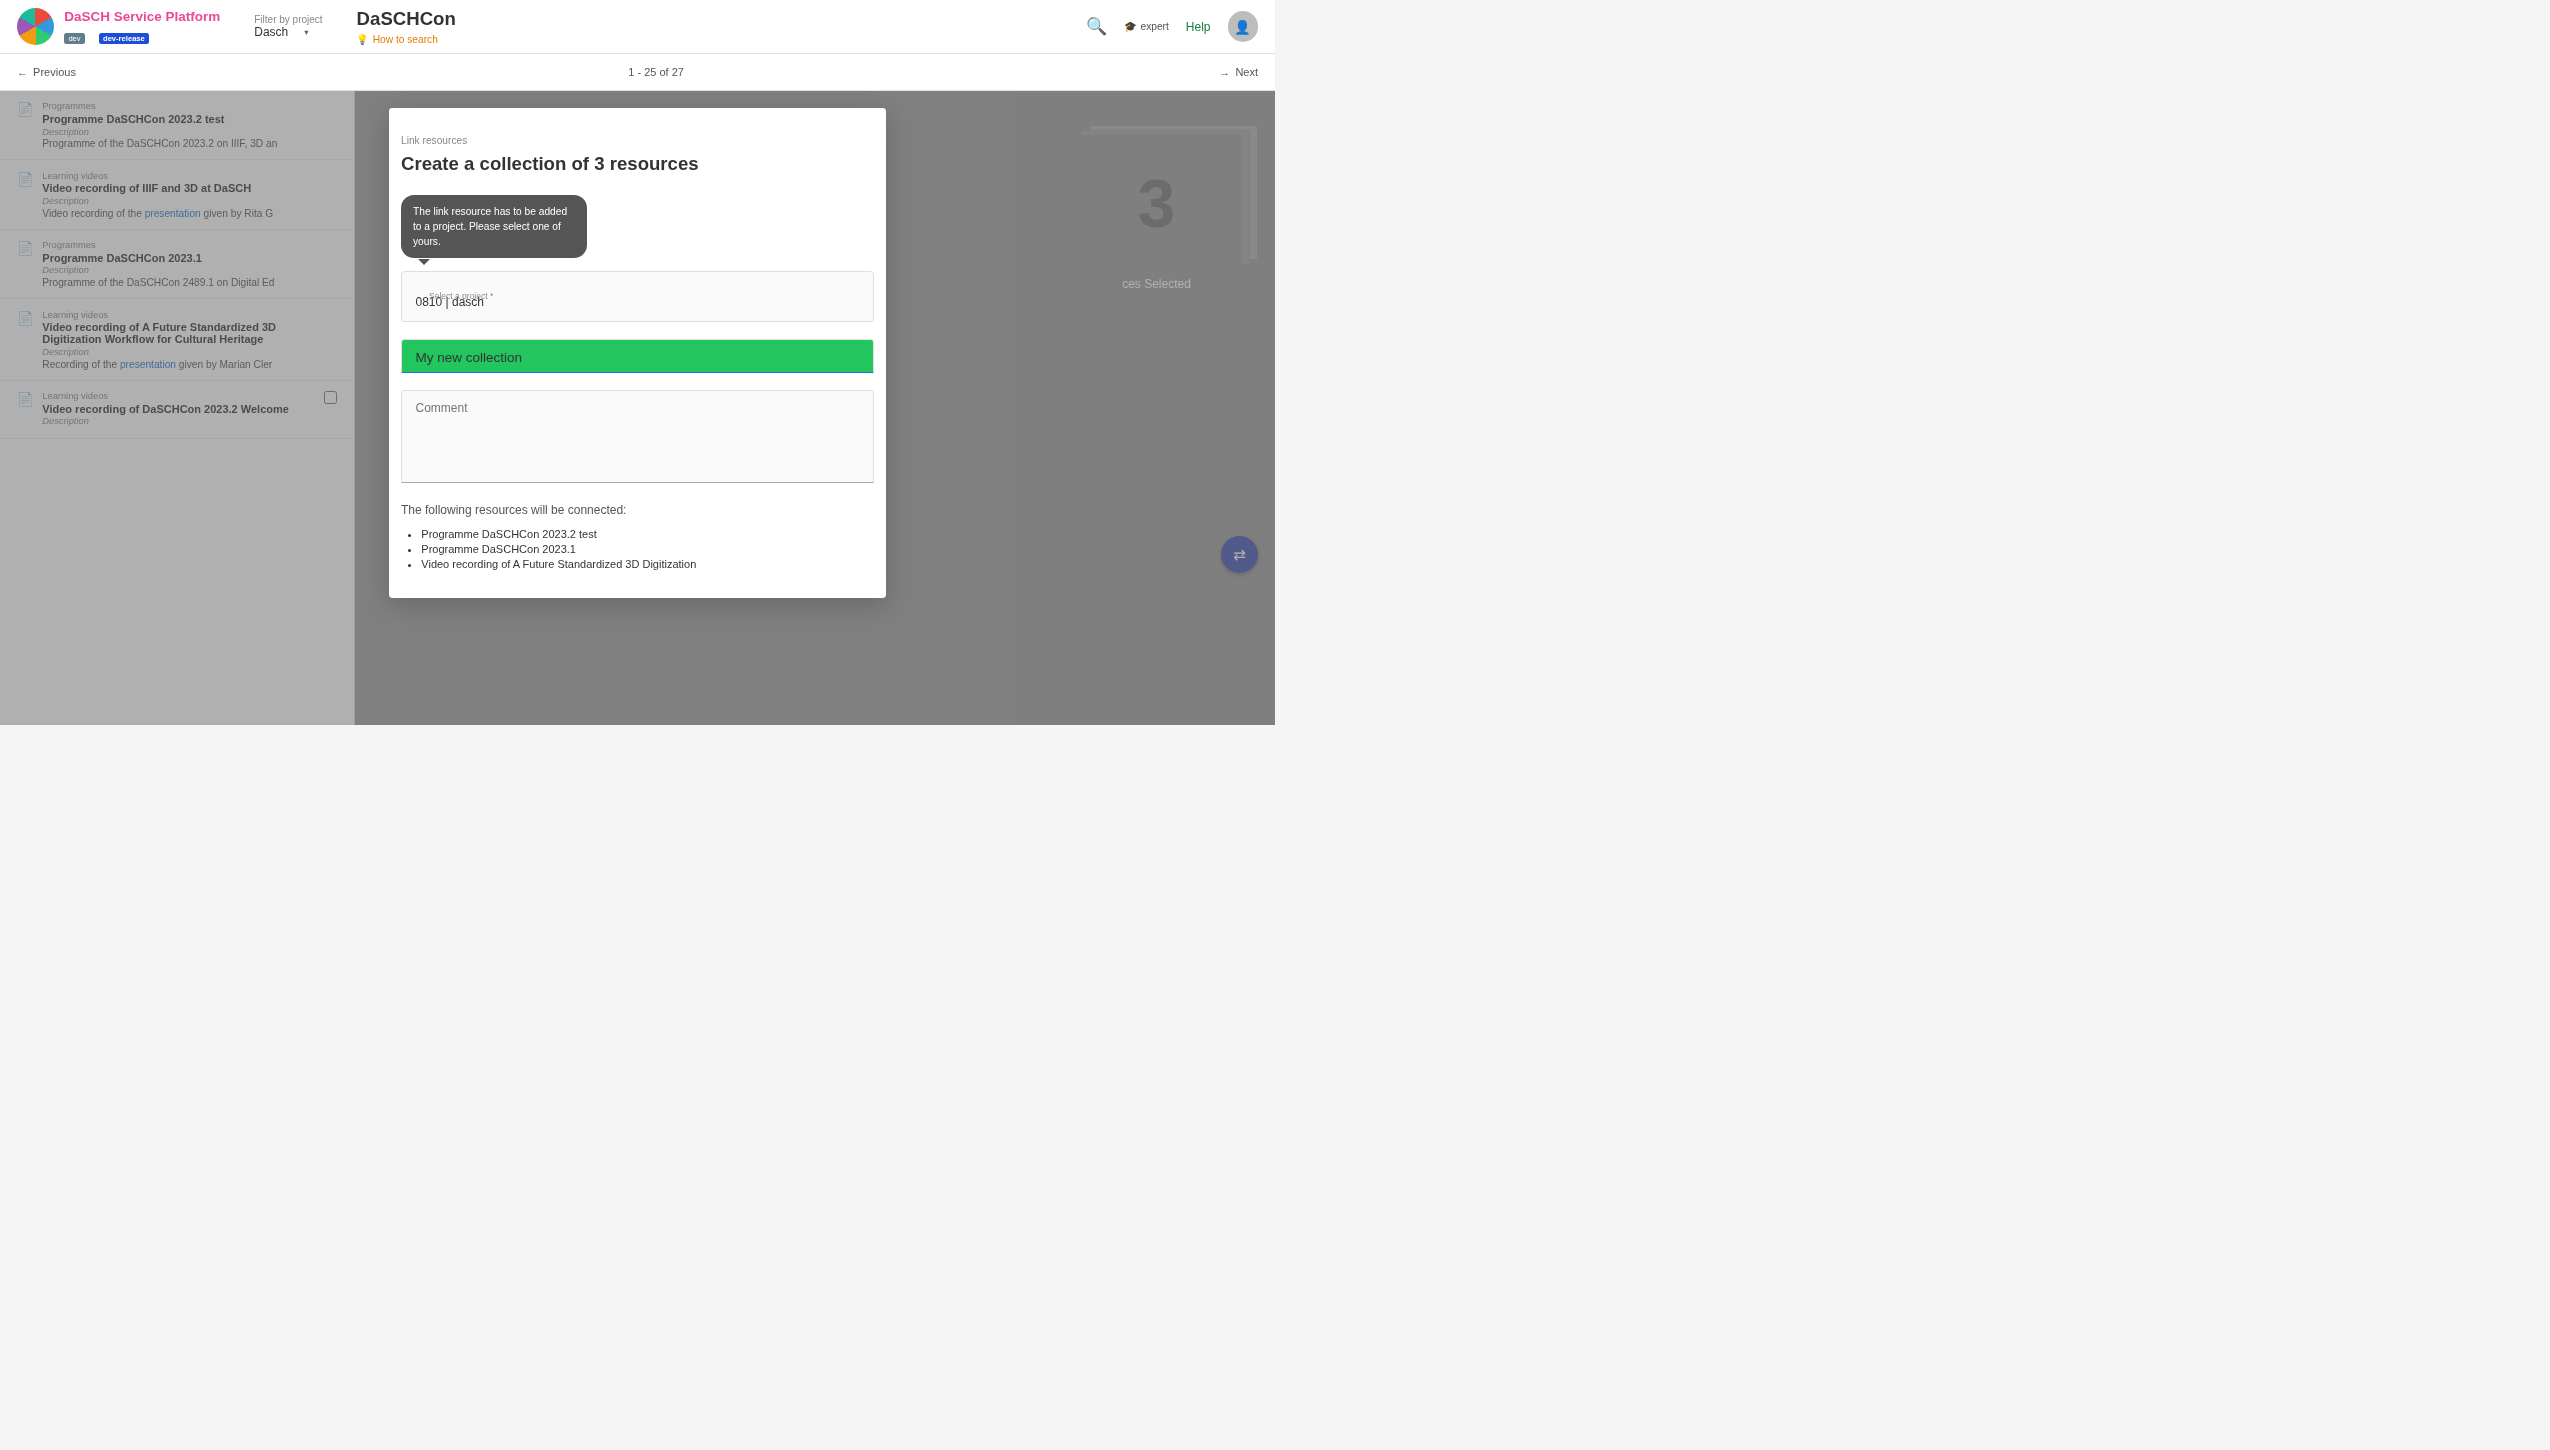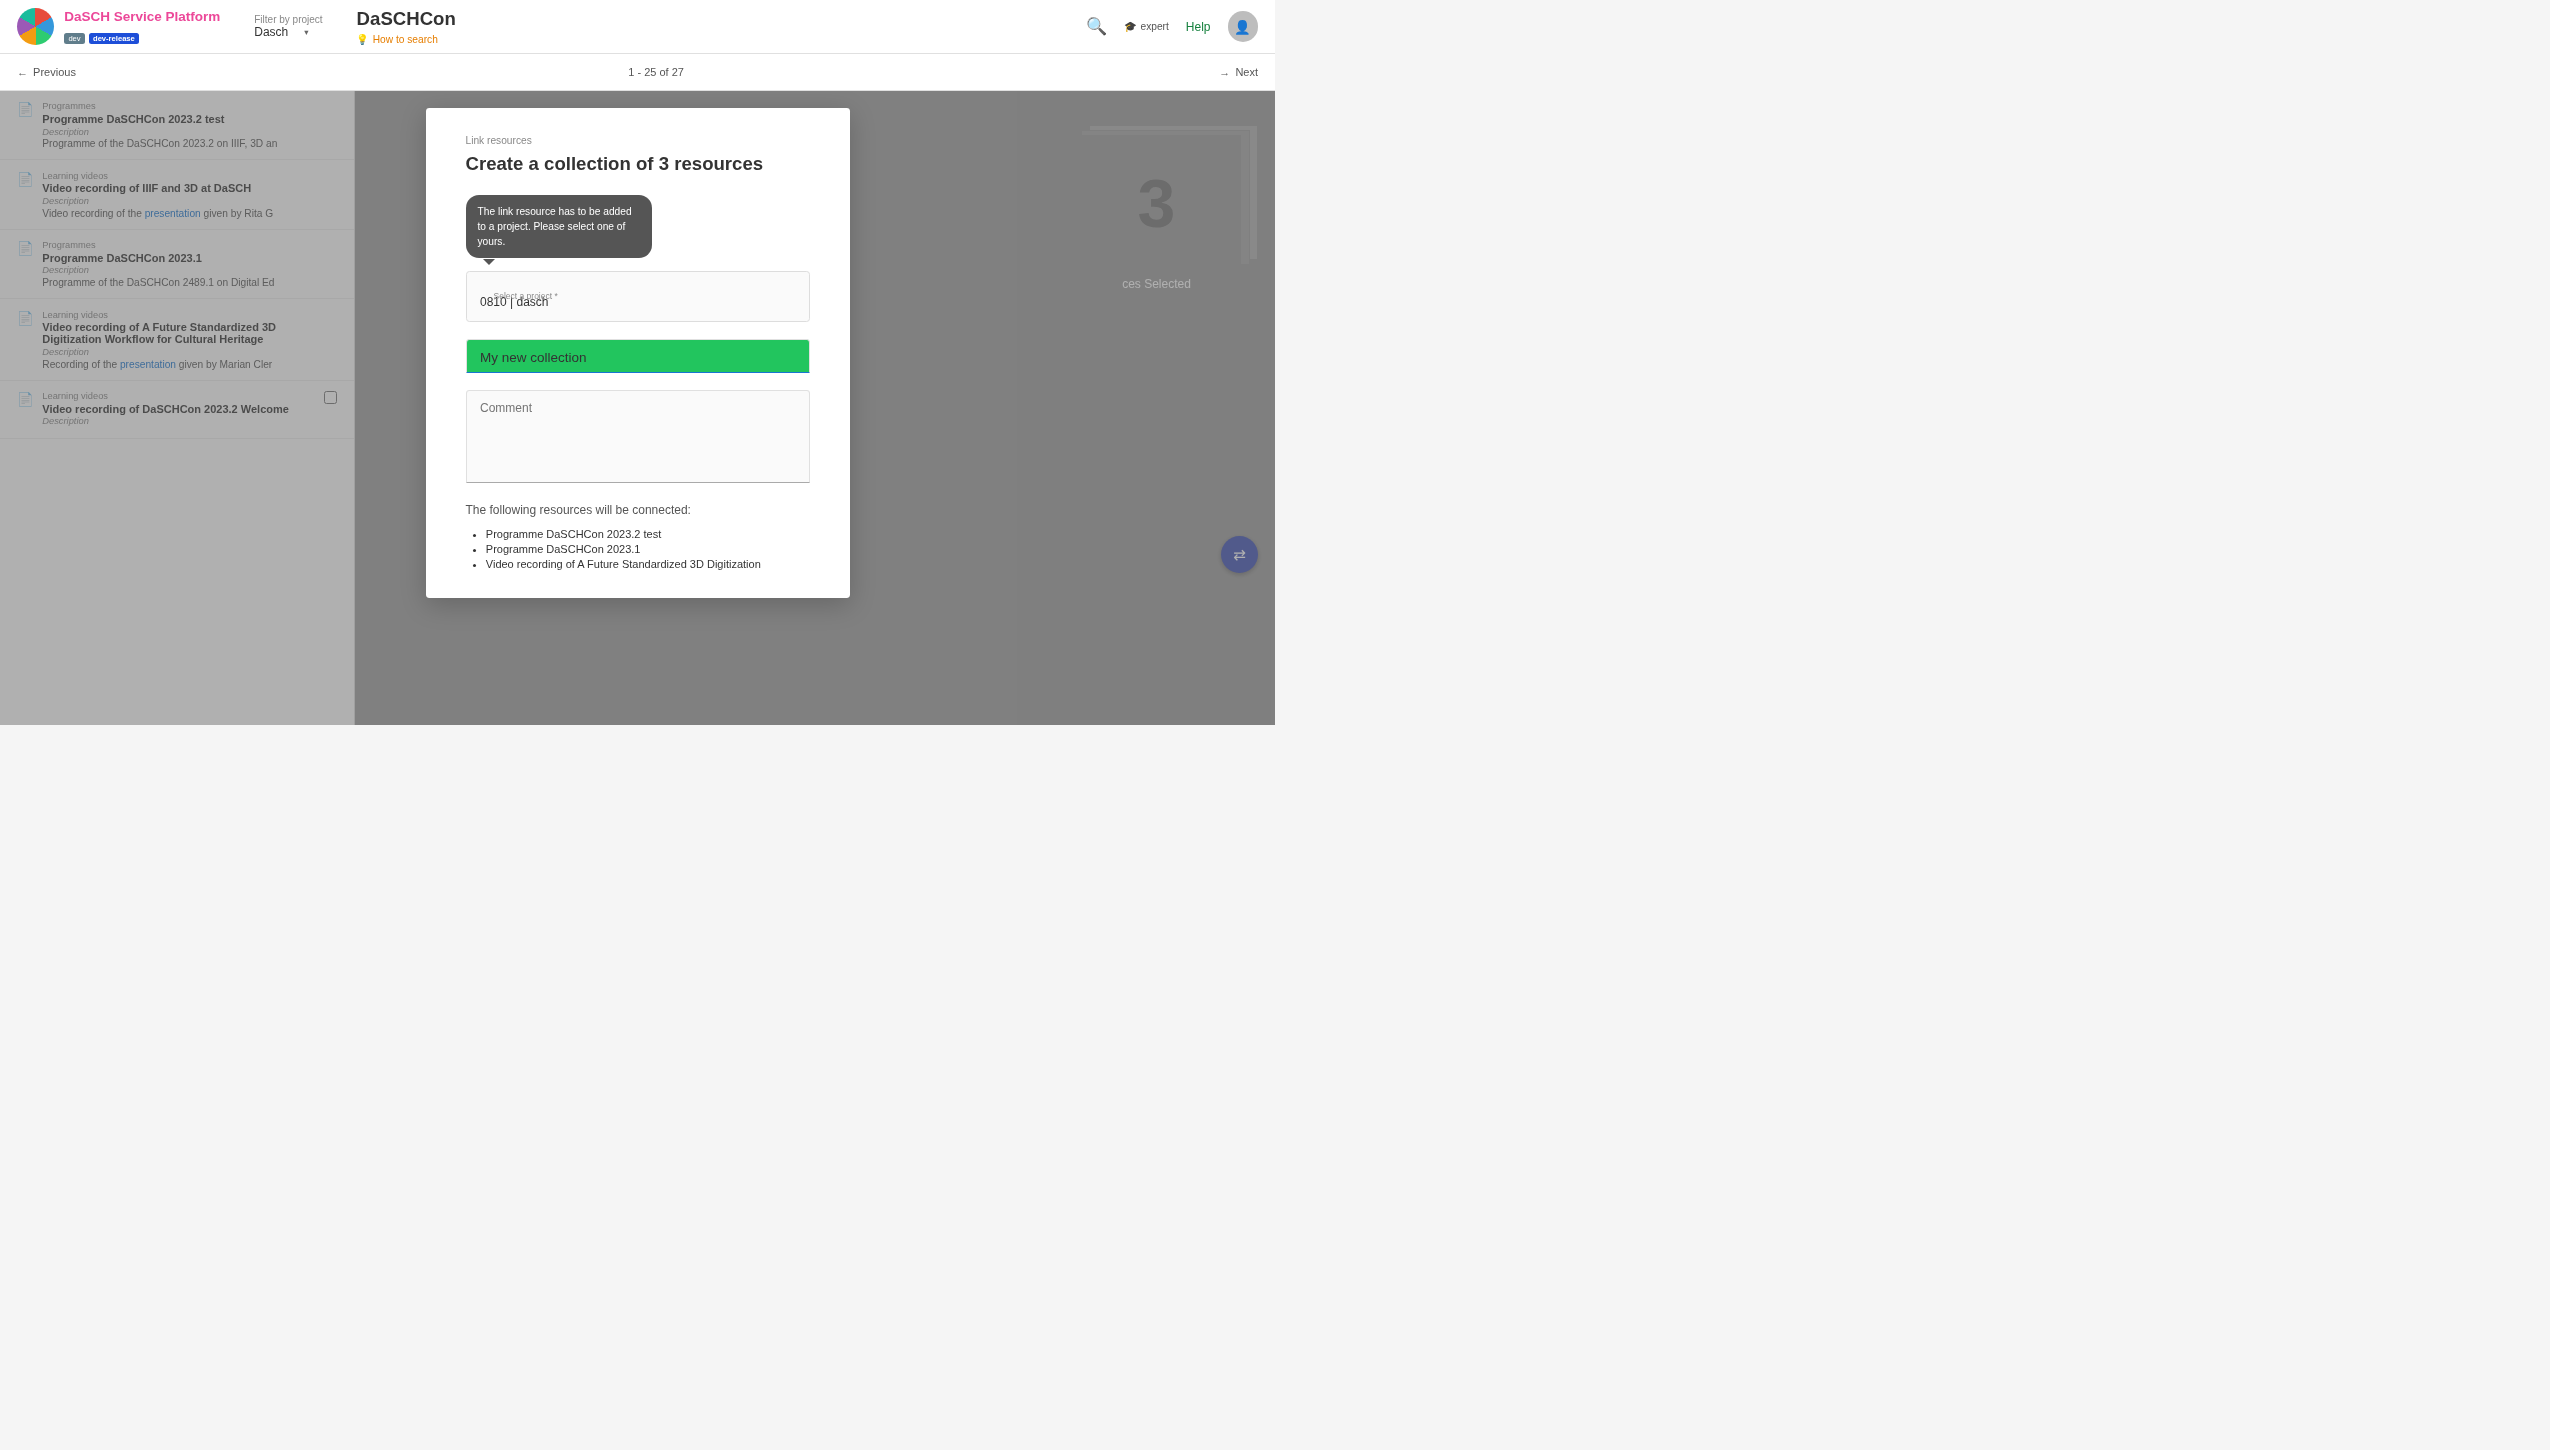--- a/index.html
+++ b/index.html
@@ -39,21 +39,21 @@
       display: flex;
       flex-direction: column;
     }
     .header-title {
       font-size: 13.5px;
       font-weight: 600;
       color: #ec4899;
     }
     .header-badge-row {
       display: flex;
-      gap: 4px;
+      gap: 14px;
       margin-top: 9px;
     }
     .badge-dev {
       background: #607d8b;
       color: #fff;
       font-size: 7.6px;
       padding: 0.8px 4.2px;
       border-radius: 2.5px;
     }
     .badge-dev-release {
@@ -321,24 +321,24 @@
       display: flex;
       align-items: flex-start;
       justify-content: center;
       padding-top: 17px;
     }
 
     
     .modal {
       background: #fff;
       border-radius: 3.4px;
-      width: 424px;
+      width: 497px;
       max-height: 643px;
       overflow-y: auto;
-      padding: 27px 40px 24px;
+      padding: 27px 12px 24px;
       position: relative;
       box-shadow: 0 6.8px 27px rgba(0,0,0,0.2);
     }
     .modal-breadcrumb {
       font-size: 10.2px;
       color: #888;
       margin-bottom: 6.8px;
     }
     .modal-title {
       font-size: 18.6px;

